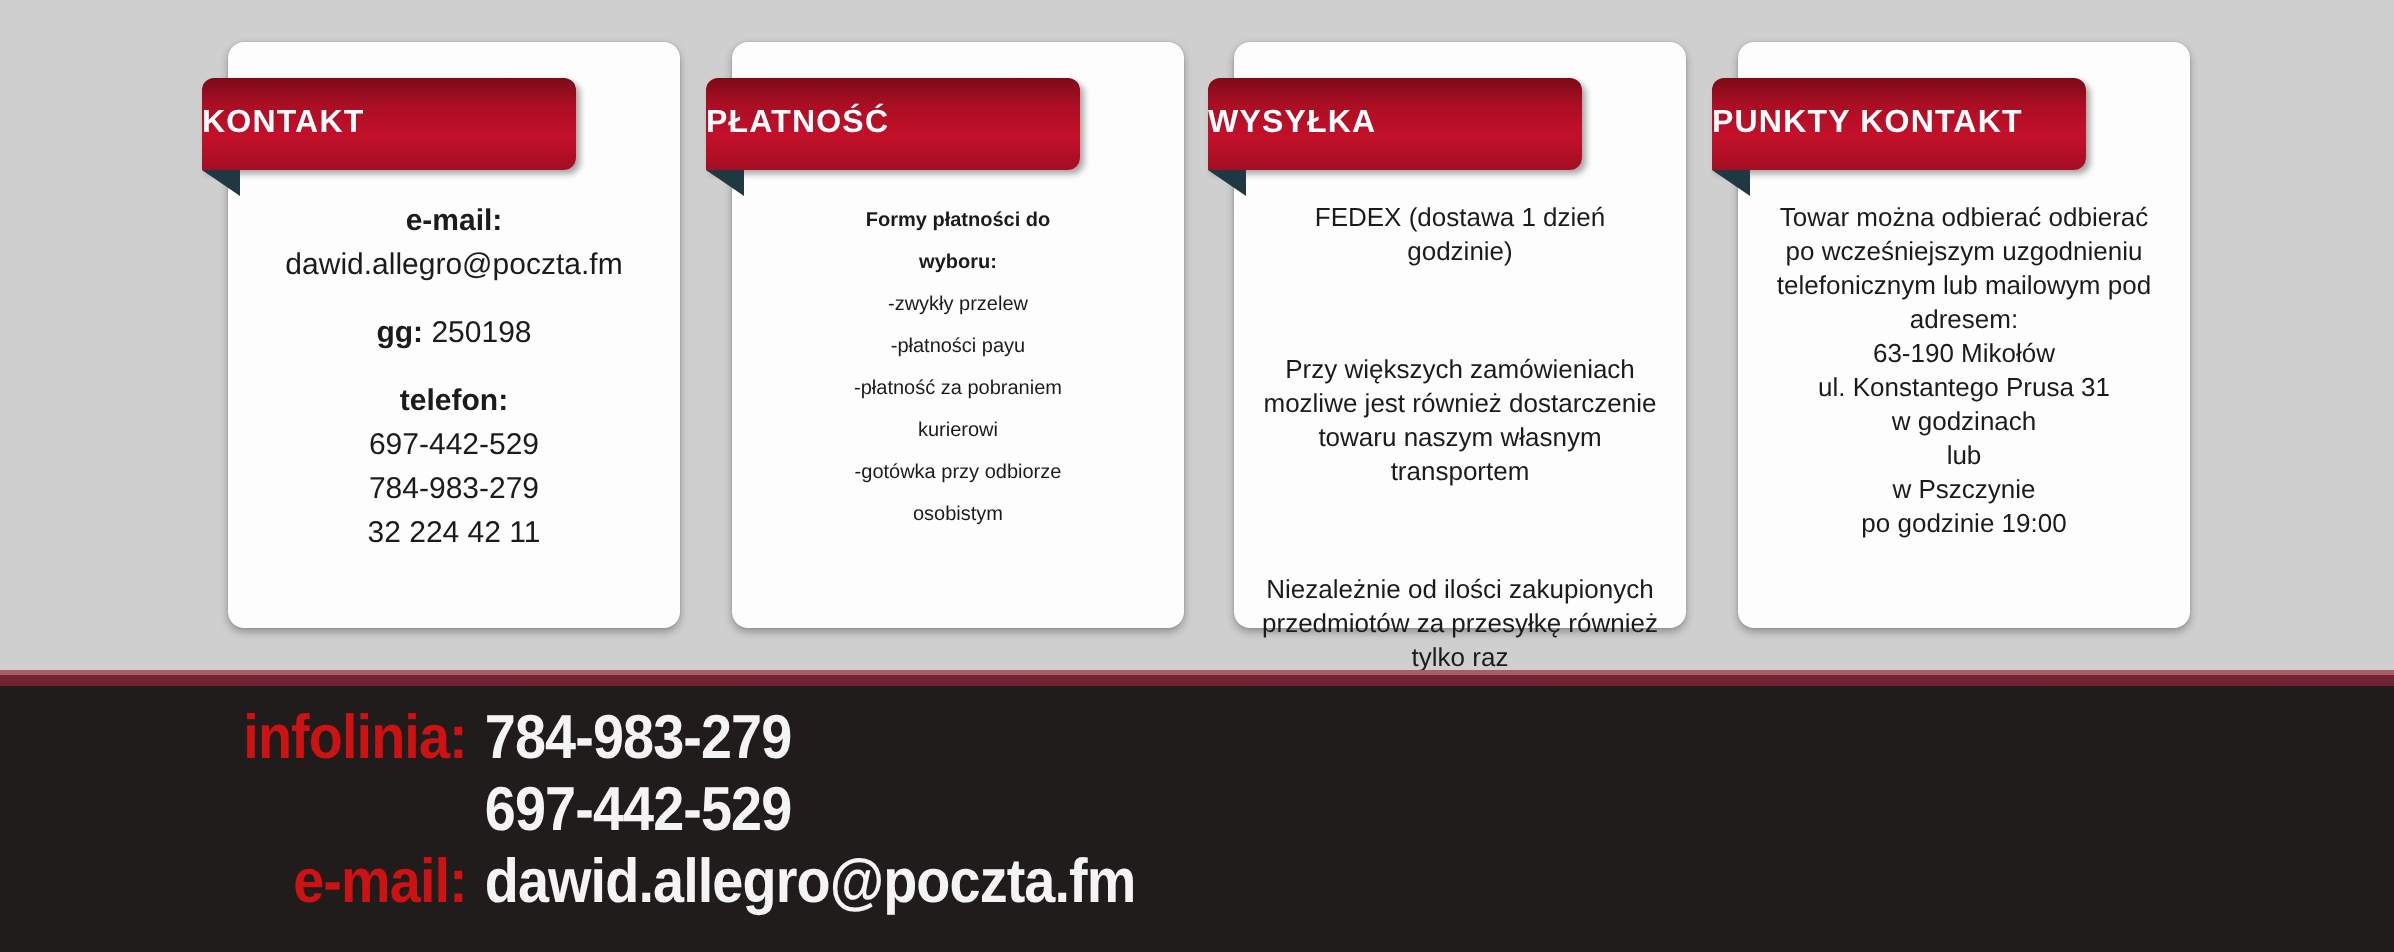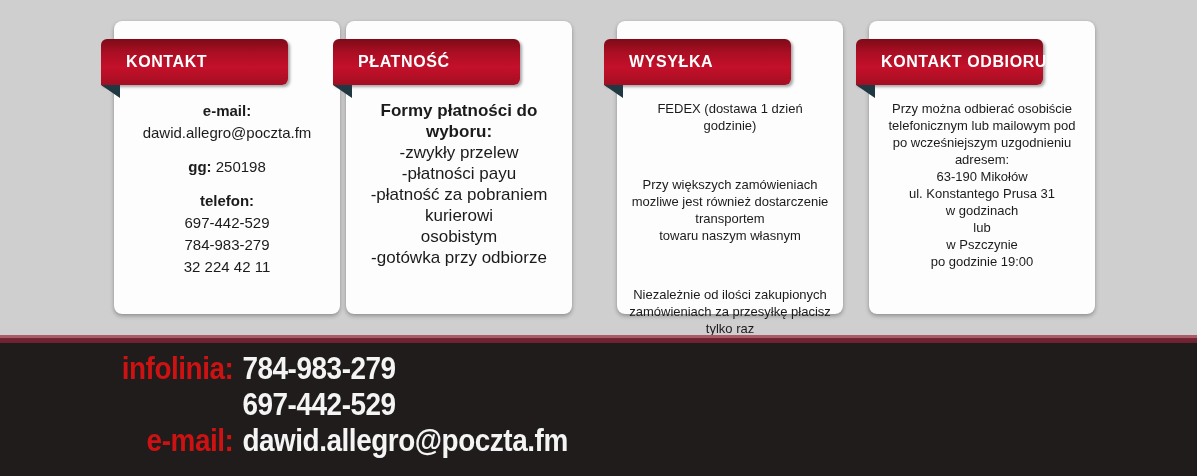--- a/index.html
+++ b/index.html
@@ -12,31 +12,30 @@
   }
   
   .card{
     position:absolute;
     top:21px;
     width:226px;height:293px;
     background:#fdfdfd;
     border-radius:8px;
     box-shadow:0 2px 4px rgba(0,0,0,.30), 0 0 1px rgba(0,0,0,.15);
   }
-  .card1{left:114px;} .card2{left:346px;} .card3{left:617px;} .card4{left:869px;}
+  .card1{left:114px;} .card2{left:366px;} .card3{left:617px;} .card4{left:869px;}
   .ribbon{
     position:absolute;
     left:-13px;top:18px;
     width:187px;height:46px;
     background:linear-gradient(180deg,#7c0b18 0%,#a90e23 28%,#c4102a 62%,#b00f25 85%,#a30e22 100%);
     border-radius:6px 6px 6px 0;
     box-shadow:2px 2px 3px rgba(0,0,0,.35);
     display:flex;align-items:center;
     box-sizing:border-box;
-    padding-left:25px;
   }
   .ribbon-label{
     color:#ffffff;
     font-size:16px;font-weight:bold;
     letter-spacing:.6px;
     white-space:nowrap;
   }
   .ribbon-fold{
     position:absolute;
     left:0;top:46px;
@@ -45,21 +44,21 @@
     clip-path:polygon(0 0,100% 0,100% 100%);
   }
   .card-body{
     position:absolute;
     left:0;top:79px;
     width:100%;
     text-align:center;
     color:#1b1b1b;
   }
   .card1 .card-body{font-size:15px;line-height:22px;}
-  .card2 .card-body{font-size:17px;line-height:21px;}
+  .card2 .card-body{font-size:10px;line-height:21px;}
   .card3 .card-body,.card4 .card-body{font-size:13px;line-height:17px;}
   .line{white-space:nowrap;}
   .line.bold{font-weight:bold;}
   .line .bold{font-weight:bold;}
   .card1 .line.gap{margin-top:12px;}
   .card3 .line.gap{margin-top:42px;}
   
   .stripe{
     position:absolute;left:0;top:335px;
     width:100%;height:8px;
@@ -118,52 +117,52 @@
       <div class="ribbon-fold"></div>
       <span class="ribbon-label">PŁATNOŚĆ</span>
     </div>
     <div class="card-body">
         <div class="line bold">Formy płatności do</div>
         <div class="line bold">wyboru:</div>
         <div class="line">-zwykły przelew</div>
         <div class="line">-płatności payu</div>
         <div class="line">-płatność za pobraniem</div>
         <div class="line">kurierowi</div>
+        <div class="line">-gotówka przy odbiorze</div>
         <div class="line">osobistym</div>
-        <div class="line">-gotówka przy odbiorze</div>
       </div>
   </section>
 
   <section class="card card3">
     <div class="ribbon">
       <div class="ribbon-fold"></div>
       <span class="ribbon-label">WYSYŁKA</span>
     </div>
     <div class="card-body">
         <div class="line">FEDEX (dostawa 1 dzień</div>
         <div class="line">godzinie)</div>
         <div class="line gap">Przy większych zamówieniach</div>
         <div class="line">mozliwe jest również dostarczenie</div>
+        <div class="line">towaru naszym własnym</div>
         <div class="line">transportem</div>
-        <div class="line">towaru naszym własnym</div>
         <div class="line gap">Niezależnie od ilości zakupionych</div>
-        <div class="line">zamówieniach za przesyłkę płacisz</div>
+        <div class="line">przedmiotów za przesyłkę również</div>
         <div class="line">tylko raz</div>
       </div>
   </section>
 
   <section class="card card4">
     <div class="ribbon">
       <div class="ribbon-fold"></div>
-      <span class="ribbon-label">KONTAKT ODBIORU</span>
+      <span class="ribbon-label">PUNKTY KONTAKT</span>
     </div>
     <div class="card-body">
-        <div class="line">Przy można odbierać osobiście</div>
+        <div class="line">Towar można odbierać odbierać</div>
+        <div class="line">po wcześniejszym uzgodnieniu</div>
         <div class="line">telefonicznym lub mailowym pod</div>
-        <div class="line">po wcześniejszym uzgodnieniu</div>
         <div class="line">adresem:</div>
         <div class="line">63-190 Mikołów</div>
         <div class="line">ul. Konstantego Prusa 31</div>
         <div class="line">w godzinach</div>
         <div class="line">lub</div>
         <div class="line">w Pszczynie</div>
         <div class="line">po godzinie 19:00</div>
       </div>
   </section>
 

